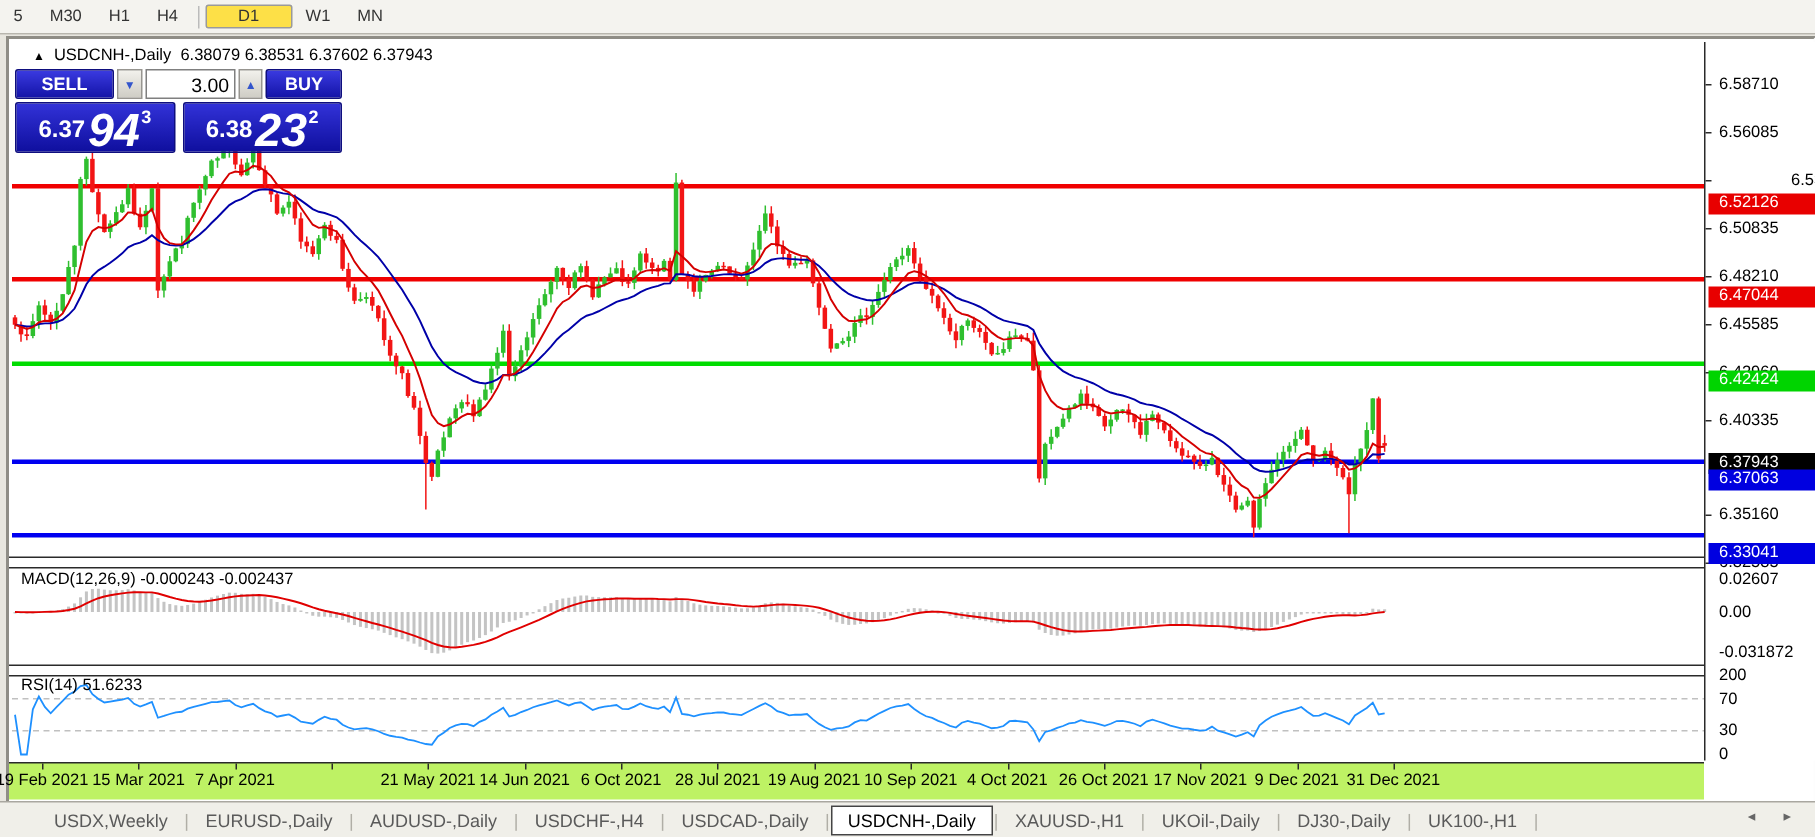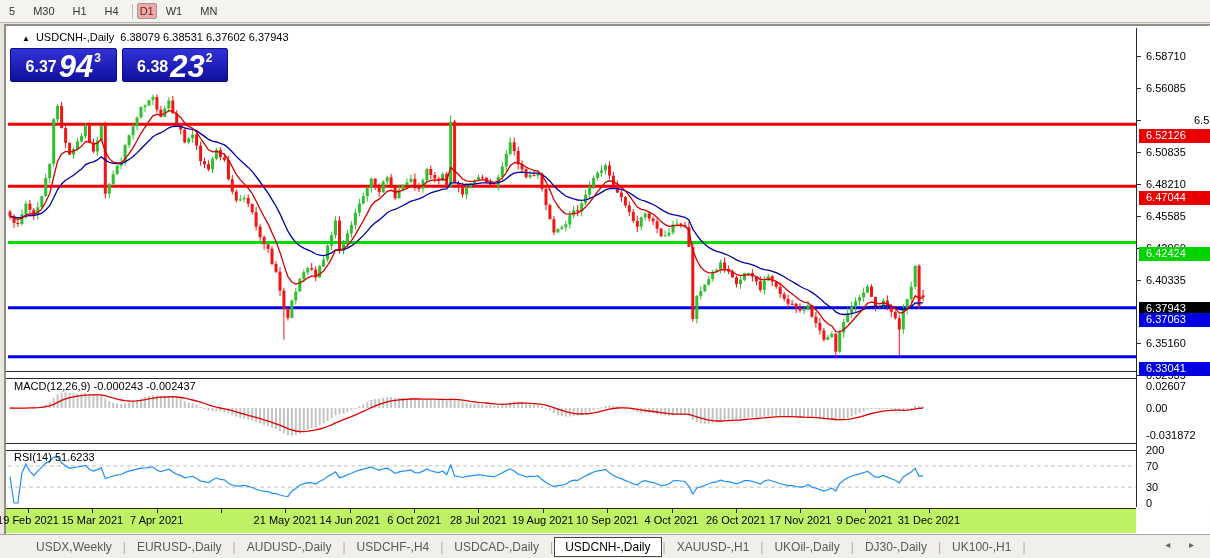--- a/index.html
+++ b/index.html
@@ -2,21 +2,21 @@
 <html><head>
 <meta charset="utf-8">
 <style>
   html,body{margin:0;padding:0;width:1210px;height:558px;overflow:hidden;
     background:#e8e6df;font-family:"Liberation Sans","DejaVu Sans",sans-serif;}
   .abs{position:absolute;}
   
   #tf-bar{left:0;top:0;width:1210px;height:22px;background:#f4f3ef;border-bottom:1px solid #b8b6ae;
     display:flex;align-items:center;font-size:11px;color:#333;}
   .tf-item{padding:2px 9px;cursor:pointer;}
-  .tf-item.active{background:#fca5a5;border:1px solid #9a9a9a;border-radius:2px;padding:1px 2px;}
+  .tf-item.active{background:#fde047;border:1px solid #9a9a9a;border-radius:2px;padding:1px 21px;}
   .tf-sep{width:1px;height:15px;background:#bbb;margin:0 4px;}
   
   #chart-frame{left:4px;top:24px;width:1203px;height:508px;background:#fff;
     border:2px solid;border-color:#8f8d86 #fdfdfd #fdfdfd #8f8d86;}
   
   #title-row{left:22px;top:31px;font-size:11px;color:#000;white-space:nowrap;}
   #title-row .tri{font-size:8px;margin-right:6px;}
   
   #trade-panel{left:10px;top:46px;width:218px;}
   #tp-row1{display:flex;height:20px;gap:2px;}
@@ -545,20 +545,27 @@
     </g>
     <polyline points="2.0,188.5 6.0,189.1 9.9,189.7 13.9,189.4 17.9,188.1 21.9,187.6 25.8,187.5 29.8,186.7 33.8,185.1 37.7,181.9 41.7,177.7 45.7,169.8 49.6,161.5 53.6,155.9 57.6,152.2 61.6,149.8 65.5,147.2 69.5,144.1 73.5,140.9 77.4,136.9 81.4,134.9 85.4,133.8 89.3,131.9 93.3,128.8 97.3,132.1 101.3,134.3 105.2,135.4 109.2,135.6 113.2,135.5 117.1,133.8 121.1,131.4 125.1,128.4 129.0,124.9 133.0,120.7 137.0,116.8 141.0,112.7 144.9,108.7 148.9,106.3 152.9,104.7 156.8,102.5 160.8,99.8 164.8,98.5 168.7,98.2 172.7,98.5 176.7,99.9 180.7,100.9 184.6,101.4 188.6,102.9 192.6,105.6 196.5,108.4 200.5,111.4 204.5,113.2 208.4,114.0 212.4,115.4 216.4,116.9 220.4,120.0 224.3,124.0 228.3,128.4 232.3,132.3 236.2,135.7 240.2,139.4 244.2,143.4 248.1,148.5 252.1,154.0 256.1,159.6 260.1,165.2 264.0,171.6 268.0,178.2 272.0,185.9 275.9,194.5 279.9,203.2 283.9,209.5 287.8,214.4 291.8,217.7 295.8,220.1 299.8,221.9 303.7,223.7 307.7,226.0 311.7,227.2 315.6,227.6 319.6,226.7 323.6,224.9 327.5,222.0 331.5,222.0 335.5,221.5 339.4,220.1 343.4,217.9 347.4,214.9 351.4,211.3 355.3,207.4 359.3,203.1 363.3,198.3 367.2,194.7 371.2,191.9 375.2,188.4 379.2,184.8 383.1,182.5 387.1,181.3 391.1,179.5 395.0,177.5 399.0,175.4 403.0,173.2 406.9,172.0 410.9,170.9 414.9,169.2 418.9,166.7 422.8,164.9 426.8,163.6 430.8,162.6 434.7,161.1 438.7,160.9 442.7,154.8 446.6,154.8 450.6,155.2 454.6,156.2 458.6,156.5 462.5,156.4 466.5,156.0 470.5,155.4 474.4,154.9 478.4,154.8 482.4,155.0 486.3,155.3 490.3,154.7 494.3,153.3 498.3,150.8 502.2,147.4 506.2,145.2 510.2,144.4 514.1,144.1 518.1,144.6 522.1,144.8 526.0,145.1 530.0,145.1 534.0,146.6 538.0,149.3 541.9,153.1 545.9,157.8 549.9,161.7 553.8,165.1 557.8,168.0 561.8,169.7 565.7,170.9 569.7,172.0 573.7,172.3 577.6,171.8 581.6,170.6 585.6,168.7 589.6,166.6 593.5,164.4 597.5,161.9 601.5,160.6 605.4,160.3 609.4,160.7 613.4,161.4 617.4,162.9 621.3,164.8 625.3,167.4 629.3,170.2 633.2,172.0 637.2,173.2 641.2,174.8 645.1,176.5 649.1,178.7 653.1,181.4 657.1,183.7 661.0,185.6 665.0,186.6 669.0,187.4 672.9,188.3 676.9,189.3 680.9,192.0 684.8,201.0 688.8,207.1 692.8,212.2 696.8,216.2 700.7,219.4 704.7,221.6 708.7,223.4 712.6,224.4 716.6,225.9 720.6,227.5 724.5,229.5 728.5,231.9 732.5,233.7 736.5,234.8 740.4,235.7 744.4,236.9 748.4,238.4 752.3,240.5 756.3,241.6 760.3,242.2 764.2,243.3 768.2,244.7 772.2,246.6 776.2,248.8 780.1,251.3 784.1,253.5 788.1,255.9 792.0,258.3 796.0,260.5 800.0,262.0 803.9,264.4 807.9,267.2 811.9,270.4 815.9,274.2 819.8,277.3 823.8,279.9 827.8,283.9 831.7,285.8 835.7,286.5 839.7,286.4 843.6,285.7 847.6,284.6 851.6,283.2 855.6,281.5 859.5,279.4 863.5,278.4 867.5,278.5 871.4,278.5 875.4,277.9 879.4,277.9 883.3,278.5 887.3,279.6 891.3,281.6 895.3,281.5 899.2,280.6 903.2,278.6 907.2,274.9 911.1,275.1 915.1,274.6" fill="none" stroke="#0000a8" stroke-width="1.3"></polyline>
     <polyline points="2.0,188.5 6.0,189.9 9.9,191.3 13.9,190.1 17.9,186.9 21.9,185.8 25.8,186.0 29.8,184.5 33.8,180.9 37.7,174.0 41.7,165.5 45.7,149.0 49.6,133.2 53.6,125.9 57.6,123.4 61.6,124.1 65.5,123.4 69.5,121.2 73.5,118.3 77.4,113.6 81.4,113.8 85.4,116.0 89.3,115.2 93.3,111.3 97.3,123.4 101.3,130.7 105.2,134.1 109.2,134.9 113.2,134.8 117.1,130.9 121.1,125.6 125.1,119.6 129.0,112.8 133.0,105.3 137.0,99.2 141.0,93.1 144.9,87.8 148.9,86.4 152.9,86.9 156.8,85.5 160.8,82.6 164.8,83.3 168.7,86.0 172.7,89.4 176.7,95.0 180.7,98.4 184.6,100.2 188.6,104.1 192.6,110.5 196.5,116.2 200.5,121.8 204.5,123.9 208.4,123.4 212.4,124.7 216.4,126.3 220.4,131.8 224.3,138.9 228.3,146.4 232.3,151.9 236.2,155.9 240.2,160.4 244.2,165.7 248.1,173.0 252.1,181.0 256.1,188.8 260.1,195.9 264.0,204.8 268.0,213.5 272.0,224.4 275.9,236.9 279.9,248.7 283.9,254.0 287.8,256.1 291.8,255.0 295.8,252.6 299.8,249.8 303.7,247.9 307.7,248.3 311.7,246.1 315.6,242.9 319.6,237.3 323.6,230.6 327.5,222.1 331.5,222.3 335.5,220.9 339.4,217.5 343.4,212.9 347.4,206.6 351.4,199.7 355.3,192.7 359.3,185.4 363.3,177.7 367.2,173.3 371.2,171.2 375.2,167.3 379.2,163.3 383.1,162.3 387.1,164.0 391.1,163.5 395.0,162.0 399.0,160.3 403.0,158.2 406.9,158.6 410.9,159.1 414.9,157.6 418.9,153.9 422.8,152.4 426.8,152.0 430.8,152.2 434.7,150.8 438.7,152.6 442.7,139.5 446.6,142.9 450.6,146.5 454.6,151.0 458.6,152.8 462.5,153.4 466.5,153.1 470.5,152.3 474.4,151.7 478.4,152.3 482.4,153.3 486.3,154.4 490.3,153.2 494.3,149.9 498.3,144.6 502.2,137.8 506.2,134.6 510.2,134.9 514.1,136.3 518.1,139.2 522.1,141.0 526.0,142.4 530.0,143.1 534.0,147.1 538.0,153.8 541.9,162.1 545.9,171.5 549.9,178.0 553.8,182.8 557.8,185.8 561.8,186.1 565.7,185.3 569.7,184.8 573.7,182.7 577.6,179.1 581.6,174.6 585.6,169.1 589.6,163.7 593.5,159.0 597.5,154.2 601.5,152.8 605.4,153.7 609.4,156.1 613.4,159.0 617.4,163.1 621.3,167.7 625.3,173.3 629.3,179.0 633.2,181.3 637.2,182.2 641.2,184.1 645.1,186.2 649.1,189.4 653.1,193.6 657.1,196.6 661.0,198.4 665.0,197.9 669.0,197.4 672.9,197.4 676.9,197.8 680.9,202.5 684.8,222.1 688.8,232.3 692.8,239.2 696.8,243.0 700.7,244.8 704.7,244.6 708.7,243.9 712.6,241.8 716.6,241.7 720.6,242.1 724.5,243.7 728.5,246.5 732.5,247.6 736.5,247.1 740.4,246.6 744.4,247.1 748.4,248.5 752.3,251.5 756.3,251.7 760.3,251.0 764.2,251.6 768.2,253.2 772.2,256.1 776.2,259.3 780.1,263.0 784.1,265.8 788.1,268.9 792.0,272.0 796.0,274.1 800.0,274.8 803.9,277.9 807.9,281.7 811.9,286.3 815.9,292.0 819.8,295.8 823.8,298.0 827.8,303.7 831.7,303.9 835.7,301.7 839.7,298.0 843.6,293.8 847.6,289.2 851.6,284.8 855.6,280.3 859.5,275.4 863.5,274.0 867.5,275.0 871.4,275.8 875.4,275.0 879.4,275.8 883.3,277.6 887.3,280.4 891.3,285.1 895.3,284.3 899.2,281.3 903.2,276.3 907.2,267.7 911.1,270.0 915.1,269.8" fill="none" stroke="#d40000" stroke-width="1.3"></polyline>
   </svg>
 
 <div id="title-row" class="abs">
   <span class="tri">▲</span><span>USDCNH-,Daily</span>&nbsp;&nbsp;<span>6.38079 6.38531 6.37602 6.37943</span>
 </div>
 
 <div id="trade-panel" class="abs">
+  <div id="tp-row1">
+    <div id="sell-btn" class="tp-btn">SELL</div>
+    <div class="spin-btn">▼</div>
+    <input id="vol-input" readonly="" value="3.00" style="">
+    <div class="spin-btn">▲</div>
+    <div id="buy-btn" class="tp-btn">BUY</div>
+  </div>
   <div id="tp-row2">
     <div class="price-box">
       <span class="price-small">6.37</span>
       <span class="price-big">94</span>
       <span class="price-sup">3</span>
     </div>
     <div class="price-box">
       <span class="price-small">6.38</span>
       <span class="price-big">23</span>
       <span class="price-sup">2</span>

